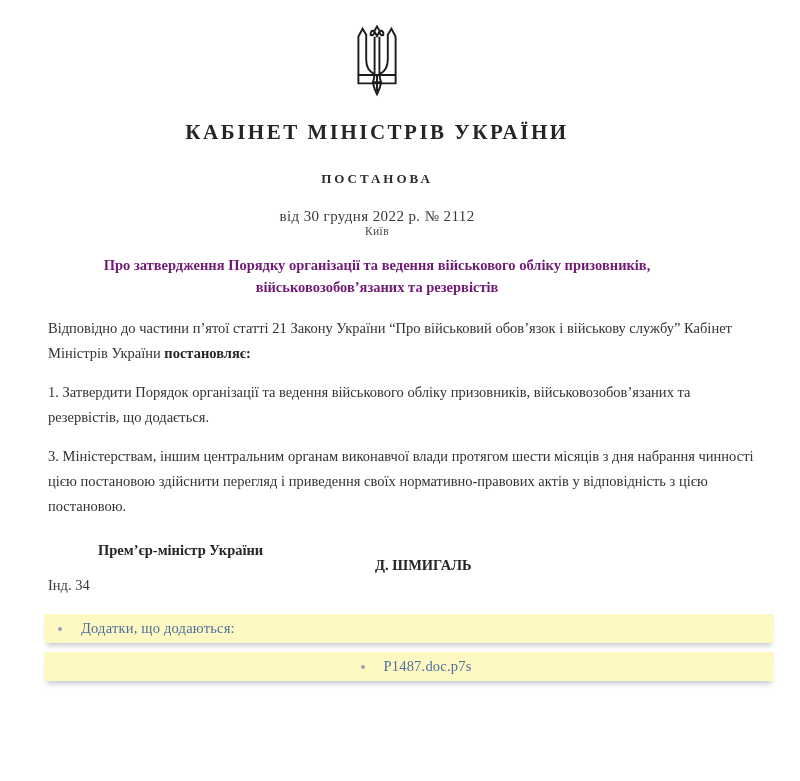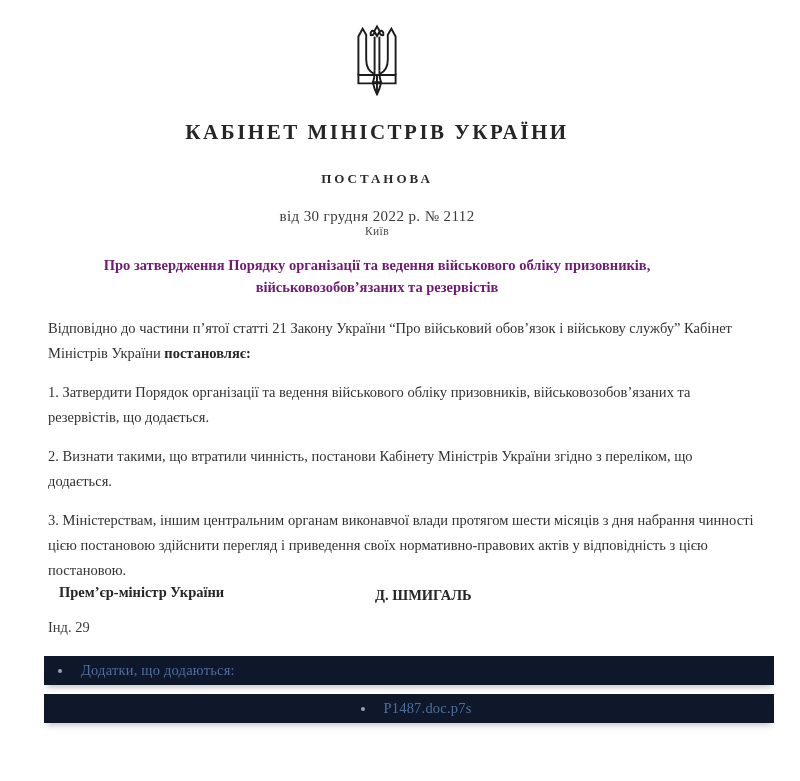--- a/index.html
+++ b/index.html
@@ -54,51 +54,51 @@
   .body-text p {
     font-size: 14.5px;
     line-height: 25px;
     margin-top: 14px;
     color: #323232;
     text-align: left;
   }
   .body-text p:first-child { margin-top: 18px; }
   .body-text b { color: #262626; }
 
-  .signature { position: relative; padding: 0 44px 0 32px; height: 20px; }
+  .signature { position: relative; margin-top: 22px; padding: 0 44px 0 71px; height: 20px; }
   .signature .position {
     margin-left: 27px;
     font-size: 14.5px;
     font-weight: bold;
     color: #262626;
   }
   .signature .name {
     position: absolute;
     left: 375px;
-    top: 4px;
+    top: 16px;
     font-size: 14.5px;
     font-weight: bold;
     color: #262626;
   }
 
   .index-note {
     margin-top: 16px;
     padding-left: 48px;
     font-size: 14.5px;
     color: #3a3a3a;
   }
 
   .attachments { margin-top: 20px; }
   .attachment-row {
     margin-left: 44px;
     width: 730px;
     height: 29px;
     display: flex;
     align-items: center;
-    background: #0f172a;
+    background: #fef9c3;
     box-shadow: 0 6px 5px -3px rgba(70, 80, 95, 0.28);
     cursor: pointer;
   }
   .attachment-row + .attachment-row { margin-top: 9px; justify-content: center; }
   .bullet {
     width: 4px; height: 4px;
     border-radius: 50%;
     background: #97a2b2;
     margin-left: 14px;
     flex: 0 0 auto;
@@ -146,30 +146,29 @@
 
     <div class="doc-title">
       <div>Про затвердження Порядку організації та ведення військового обліку призовників,</div>
       <div>військовозобов’язаних та резервістів</div>
     </div>
   </div>
 
   <div class="body-text">
     <p><span>Відповідно до частини п’ятої статті 21 Закону України “Про військовий обов’язок і військову службу” Кабінет Міністрів України </span><b>постановляє:</b></p>
     <p>1. Затвердити Порядок організації та ведення військового обліку призовників, військовозобов’язаних та резервістів, що додається.</p>
-    <p>2. Визнати такими, що втратили чинність, постанови Кабінету Міністрів України згідно з переліком, що додається.</p>
     <p>3. Міністерствам, іншим центральним органам виконавчої влади протягом шести місяців з дня набрання чинності цією постановою здійснити перегляд і приведення своїх нормативно-правових актів у відповідність з цією постановою.</p>
   </div>
 
   <div class="signature">
     <span class="position">Прем’єр-міністр України</span>
     <span class="name">Д. ШМИГАЛЬ</span>
   </div>
 
-  <div class="index-note">Інд. 29</div>
+  <div class="index-note">Інд. 34</div>
 
   <div class="attachments">
     <div class="attachment-row">
       <span class="bullet"></span>
       <a class="attachment-link" href="#">Додатки, що додаються:</a>
     </div>
     <div class="attachment-row">
       <span class="bullet"></span>
       <a class="attachment-link" href="#">P1487.doc.p7s</a>
     </div>

